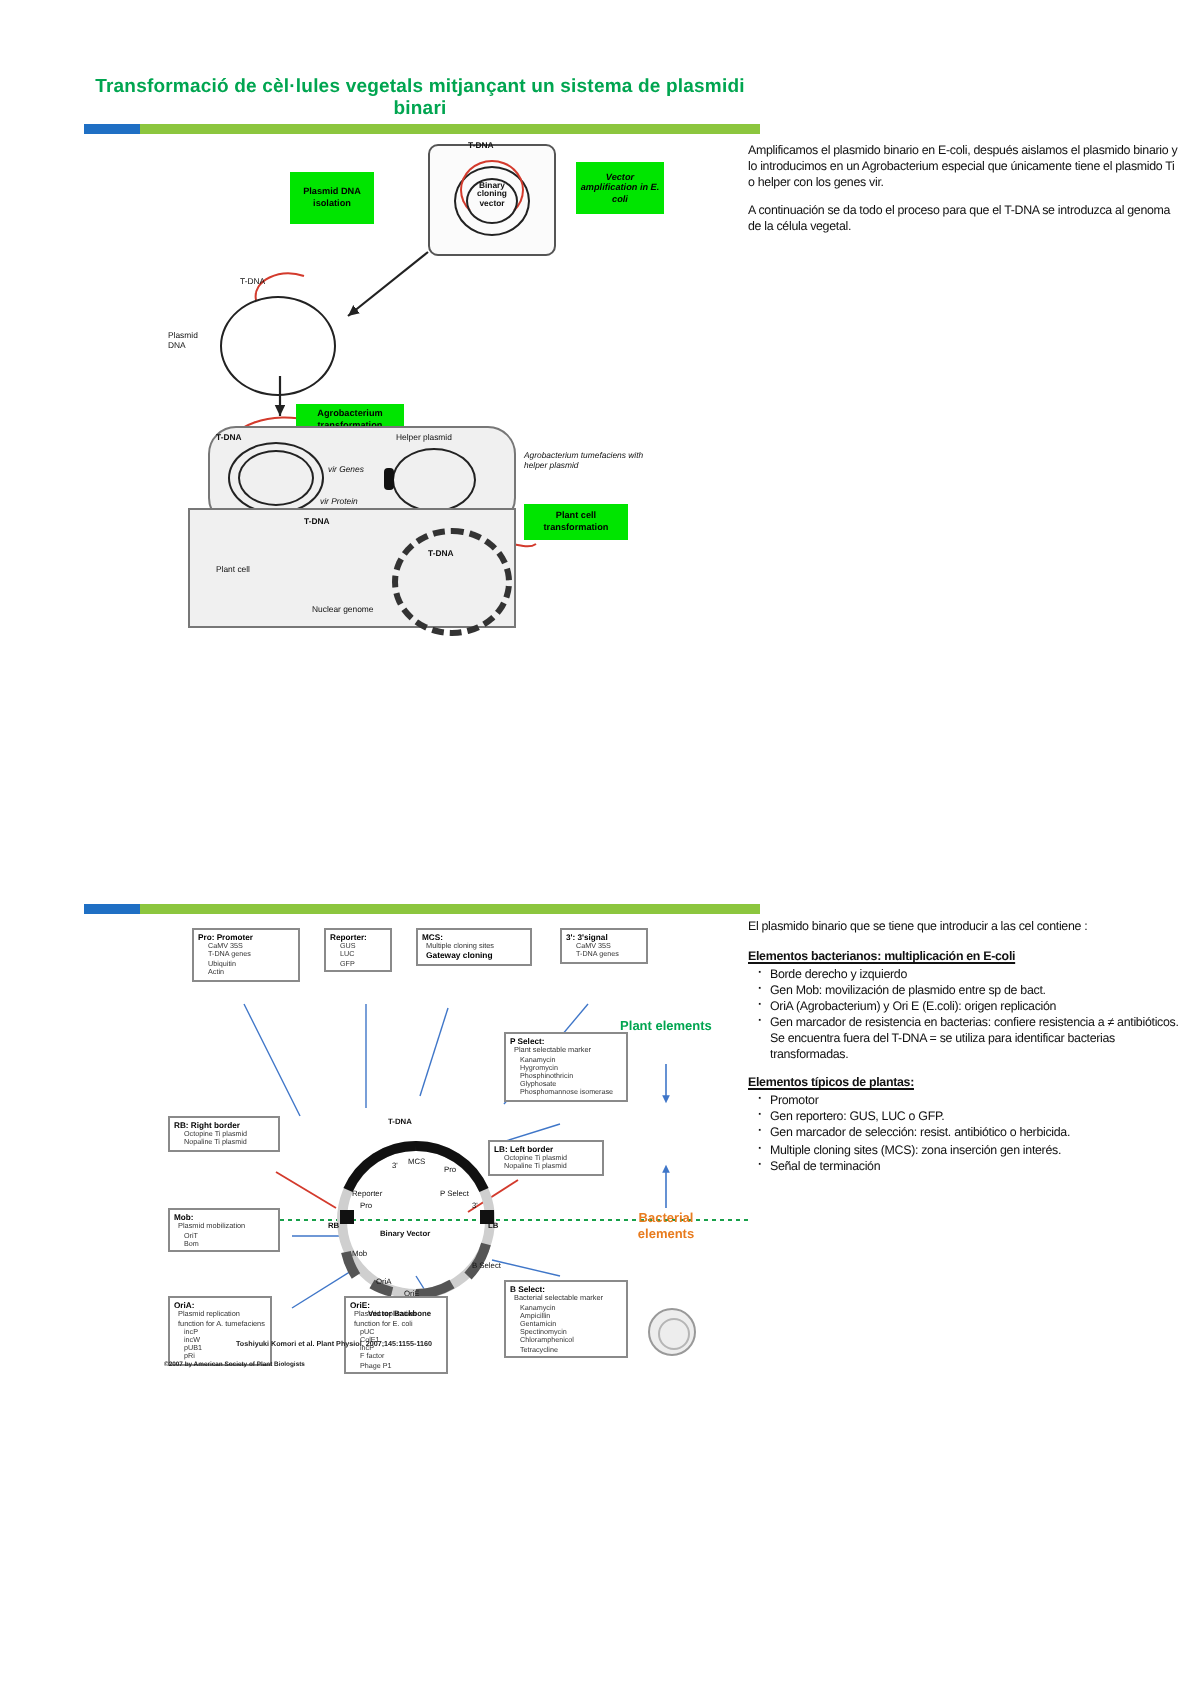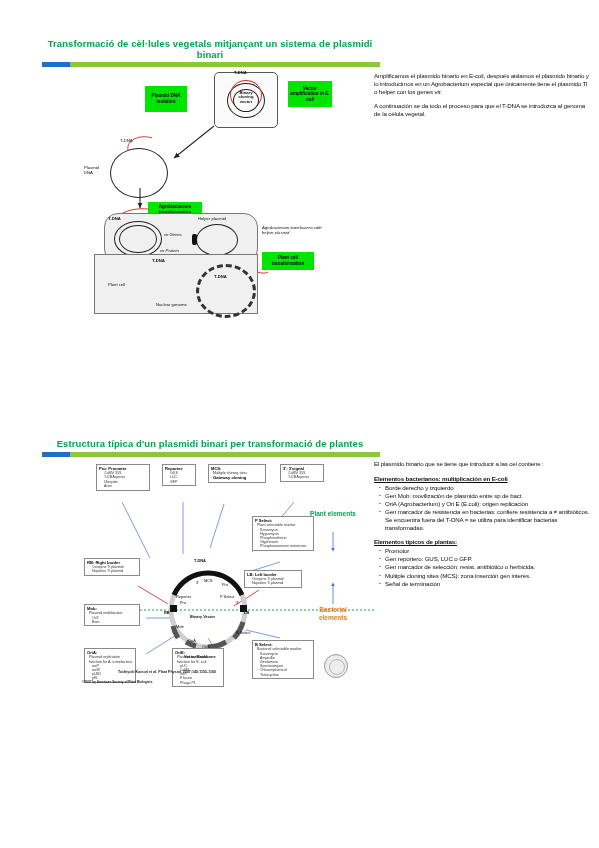--- a/index.html
+++ b/index.html
@@ -141,23 +141,20 @@
   </div>
 
   <div class="rtext" style="left:374px;top:58px;width:218px;">
     <p>Amplificamos el plasmido binario en E-coli, después aislamos el plasmido binario y lo introducimos en un Agrobacterium especial que únicamente tiene el plasmido Ti o helper con los genes vir.</p>
     <p>A continuación se da todo el proceso para que el T-DNA se introduzca al genoma de la célula vegetal.</p>
   </div>
 </div>
 
 <div class="slide" id="slide2">
 
-  <div class="title-wrap" style="top:18px;">
-    <div class="slide-title">Estructura típica d'un plasmidi binari per transformació de plantes</div>
-  </div>
   <div class="rule" style="top:32px;">
     <div class="blue"></div>
     <div class="green"></div>
   </div>
 
   <div id="fig2">
 
     <svg class="ov" width="290" height="220">
       <line x1="38" y1="44" x2="66" y2="100" stroke="#3f76c8" stroke-width="0.7"></line>
       <line x1="99" y1="44" x2="99" y2="96" stroke="#3f76c8" stroke-width="0.7"></line>

